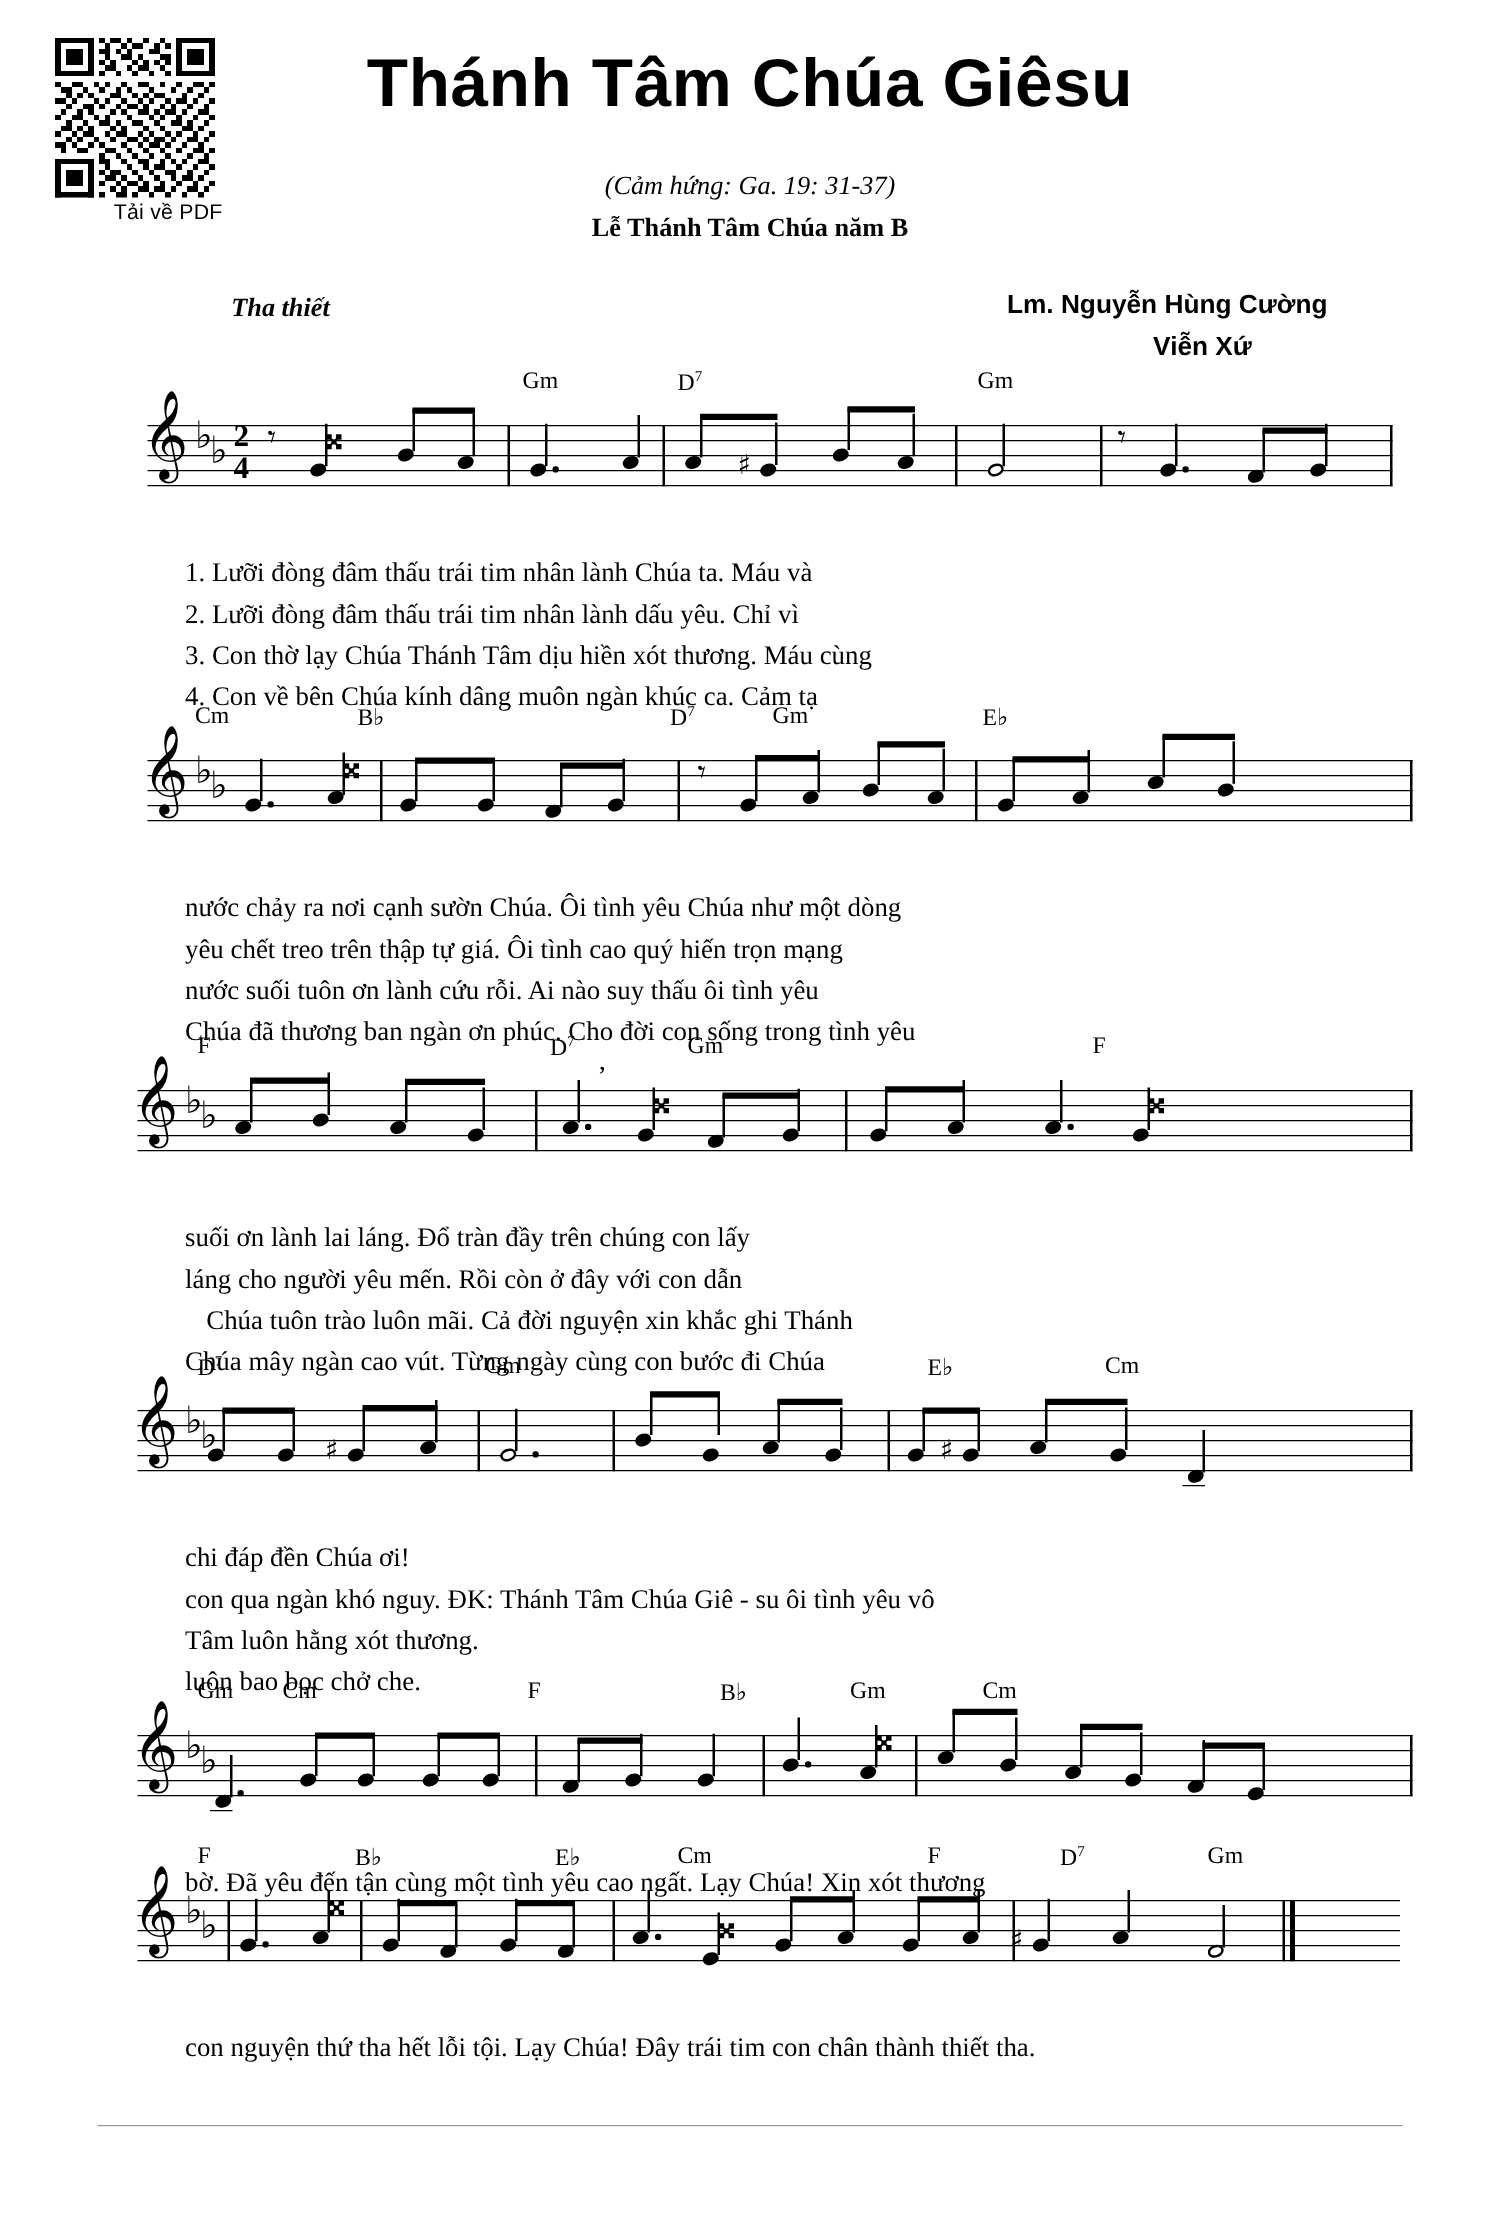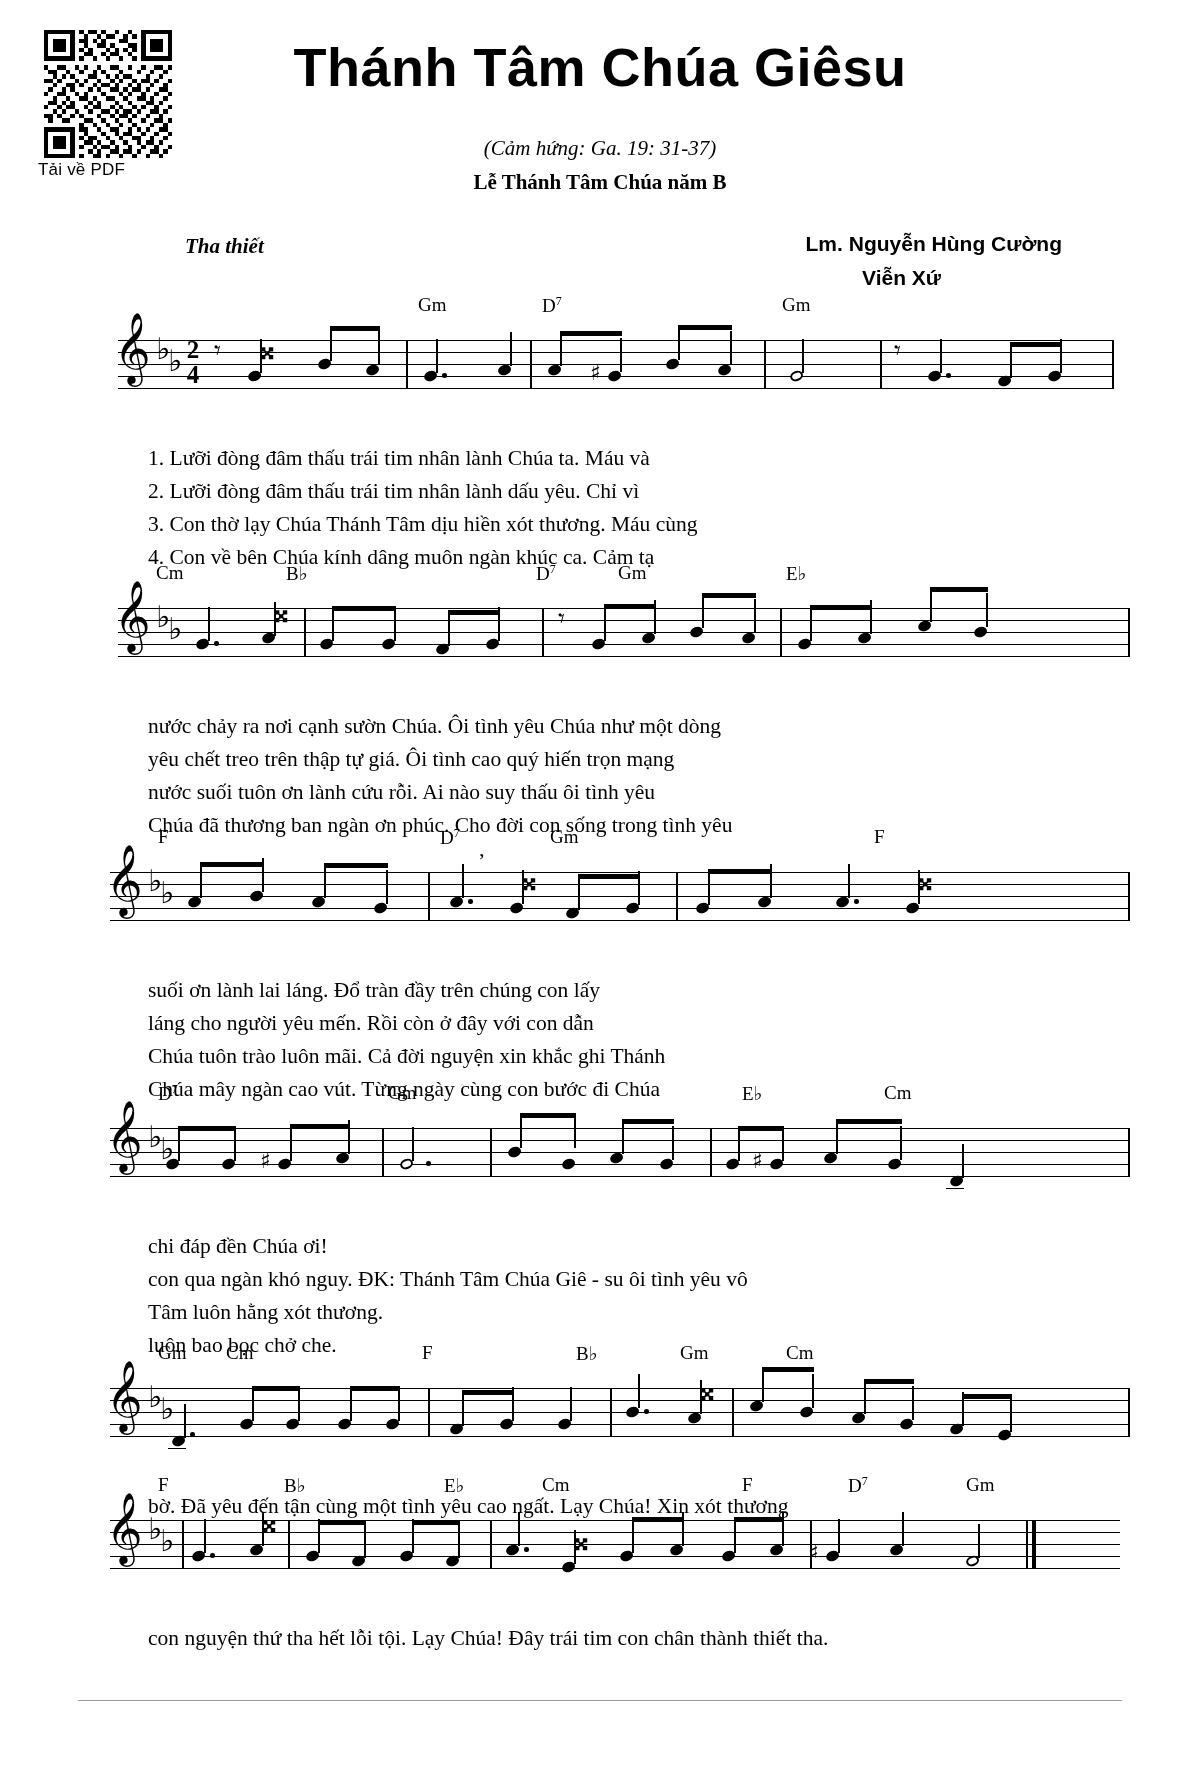--- a/index.html
+++ b/index.html
@@ -22,21 +22,21 @@
     background: #fff;
     box-sizing: border-box;
   }
 
   
   .qr-wrap {
     position: absolute;
     left: 38px;
     top: 30px;
     width: 140px;
-    text-align: left;
+    text-align: right;
   }
   .qr {
     width: 128px;
     height: 128px;
     margin: 0 auto;
     display: block;
   }
   .qr-label {
     font-size: 17px;
     margin-top: 2px;
@@ -92,21 +92,21 @@
     font-weight: bold;
     white-space: nowrap;
   }
   .author2 {
     position: absolute;
     right: 138px;
     top: 266px;
     font-size: 21px;
     font-weight: bold;
     white-space: nowrap;
-    text-align: left;
+    text-align: center;
     width: 200px;
   }
 
   
   .system {
     position: absolute;
     left: 0;
     width: 1200px;
   }
   .staff {
@@ -740,21 +740,21 @@
       <div class="barline" style="left:1018px"></div>
     </div>
 
     <div class="lyric-line" style="top:106px">
       <span class="lyric-free" style="left:30px">suối ơn lành lai láng. Đổ tràn đầy trên chúng con lấy</span>
     </div>
     <div class="lyric-line" style="top:139px">
       <span class="lyric-free" style="left:30px">láng cho người yêu mến. Rồi còn ở đây với con dẫn</span>
     </div>
     <div class="lyric-line" style="top:172px">
-      <span class="lyric-free" style="left:30px">Chúa tuôn trào luôn mãi. Cả đời nguyện xin khắc ghi Thánh</span>
+      <span class="lyric-free" style="left:47px">Chúa tuôn trào luôn mãi. Cả đời nguyện xin khắc ghi Thánh</span>
     </div>
     <div class="lyric-line" style="top:205px">
       <span class="lyric-free" style="left:30px">Chúa mây ngàn cao vút. Từng ngày cùng con bước đi Chúa</span>
     </div>
   </div>
 
   <div class="system" style="top:1128px">
     <div class="staff" style="left:110px; width:1020px">
       <div class="line"></div>
         <div class="line"></div>

